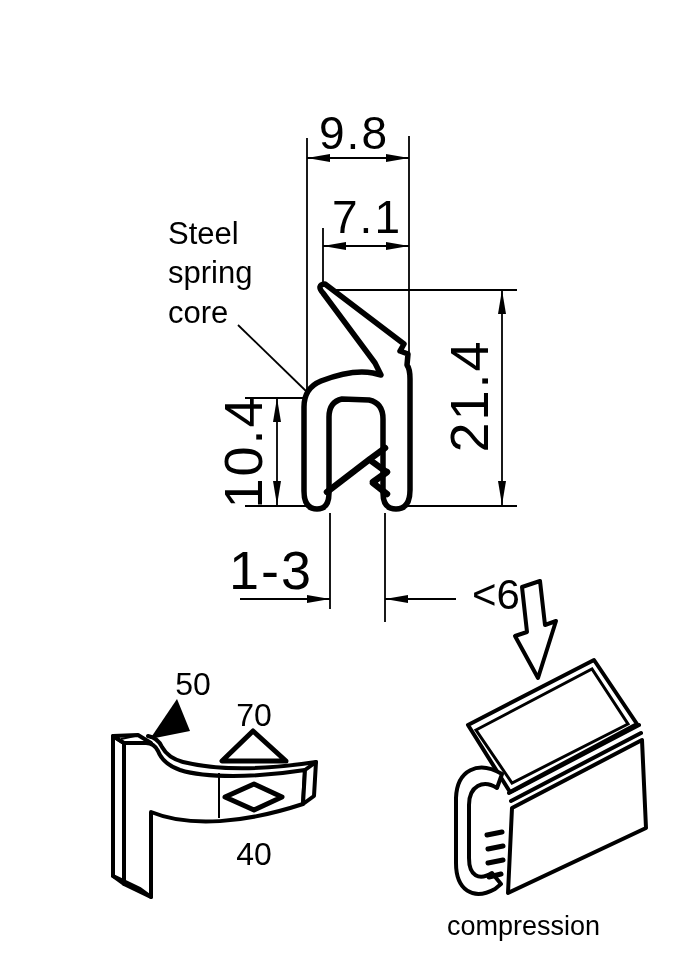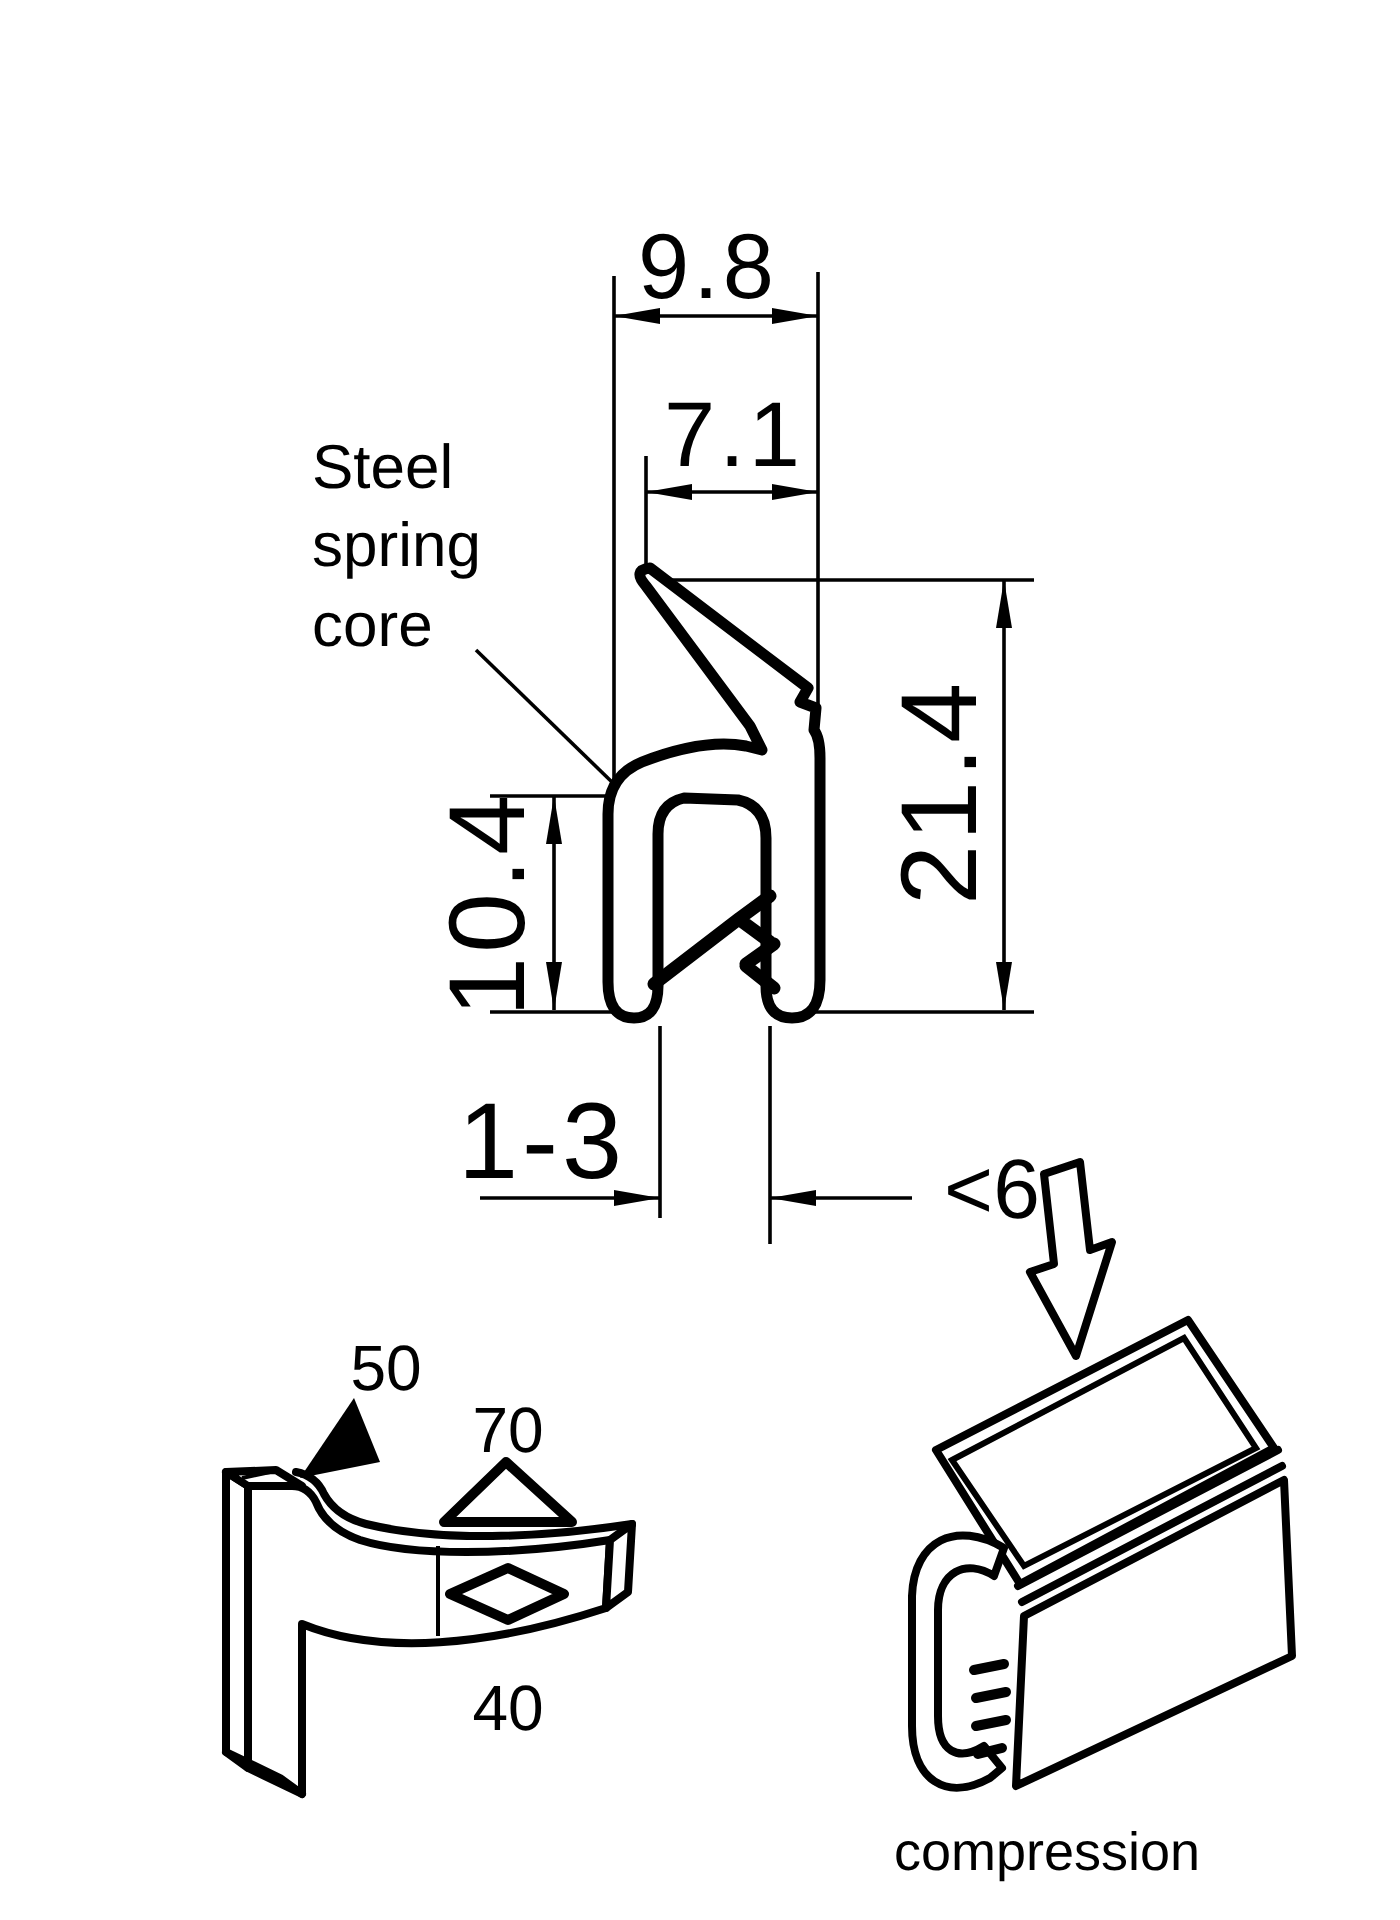--- a/index.html
+++ b/index.html
@@ -21,21 +21,21 @@
   .teeth3d   { fill: none;    stroke: #000000; stroke-width: 5;   stroke-linecap: round; }
   .inner3    { fill: none;    stroke: #000000; stroke-width: 3; }
   .crease    { fill: none;    stroke: #000000; stroke-width: 2; }
   .arrowhead { fill: #000000; stroke: none; }
   .shape5    { fill: #ffffff; stroke: #000000; stroke-width: 5; stroke-linejoin: round; }
 
   
   .t-dim  { font-family: "Liberation Sans", sans-serif; fill: #000; letter-spacing: 2px; }
   .t-lab  { font-family: "Liberation Sans", sans-serif; fill: #000; }
   .core-label {
-    position: absolute; left: 156px; top: 166px; width: 112px;
+    position: absolute; left: 168px; top: 166px; width: 112px;
     font-size: 31px; line-height: 1.27; color: #000;
     font-family: "Liberation Sans", sans-serif;
   }
 </style>
 </head>
 <body>
 
 <div class="canvas">
 
   <svg width="700" height="960" viewBox="0 0 700 960">

